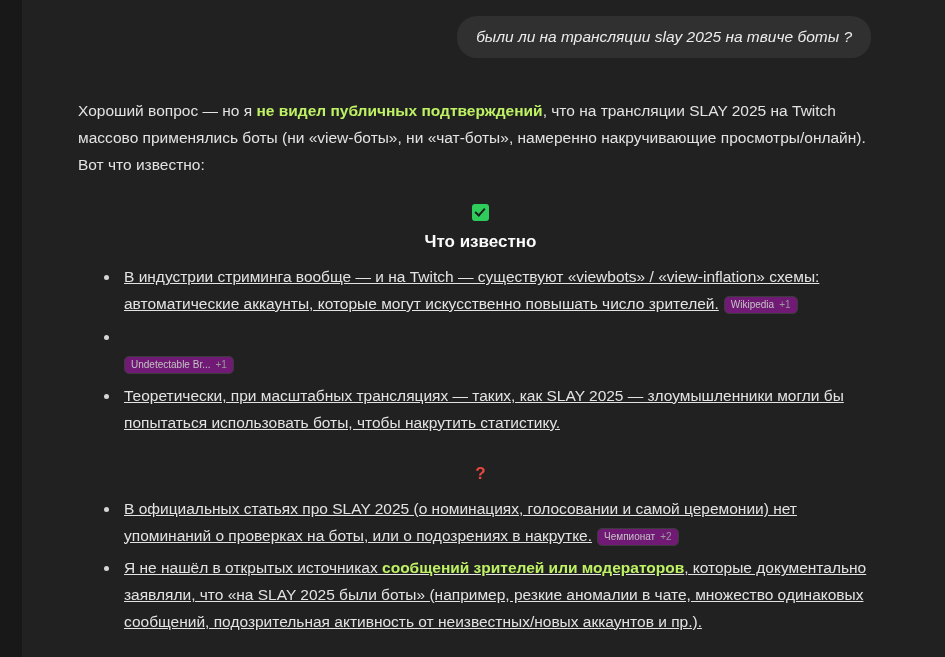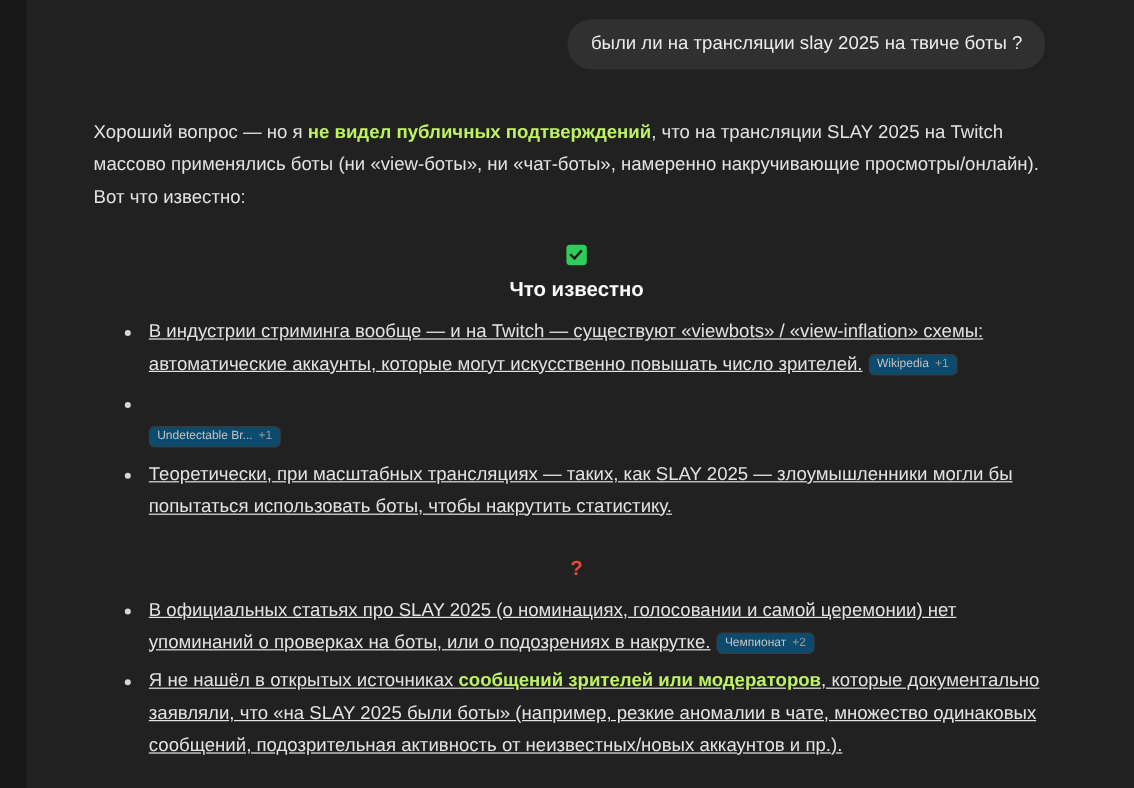--- a/index.html
+++ b/index.html
@@ -27,20 +27,21 @@
     top: 0;
     right: 0;
     bottom: 0;
     padding: 0;
     box-sizing: border-box;
   }
   .user-row {
     display: flex;
     justify-content: flex-end;
     padding: 16px 74px 0 0;
+    font-style: italic;
   }
   .user-bubble {
     background: #303030;
     border-radius: 20px;
     padding: 10px 19px;
     font-size: 15.5px;
     line-height: 1.45;
     color: #ececec;
     max-width: 560px;
   }
@@ -114,21 +115,21 @@
     height: 5px;
     border-radius: 50%;
     background: #d6d6d6;
   }
 
   .cite {
     display: inline-flex;
     align-items: center;
     gap: 5px;
     vertical-align: middle;
-    background: #0c4a6e;
+    background: #701a75;
     border: 1px solid #3b3b3b;
     border-radius: 5px;
     padding: 2px 6px;
     font-size: 10px;
     line-height: 1.2;
     color: #c3c3c3;
     margin-left: 5px;
     white-space: nowrap;
     max-width: 150px;
     overflow: hidden;

